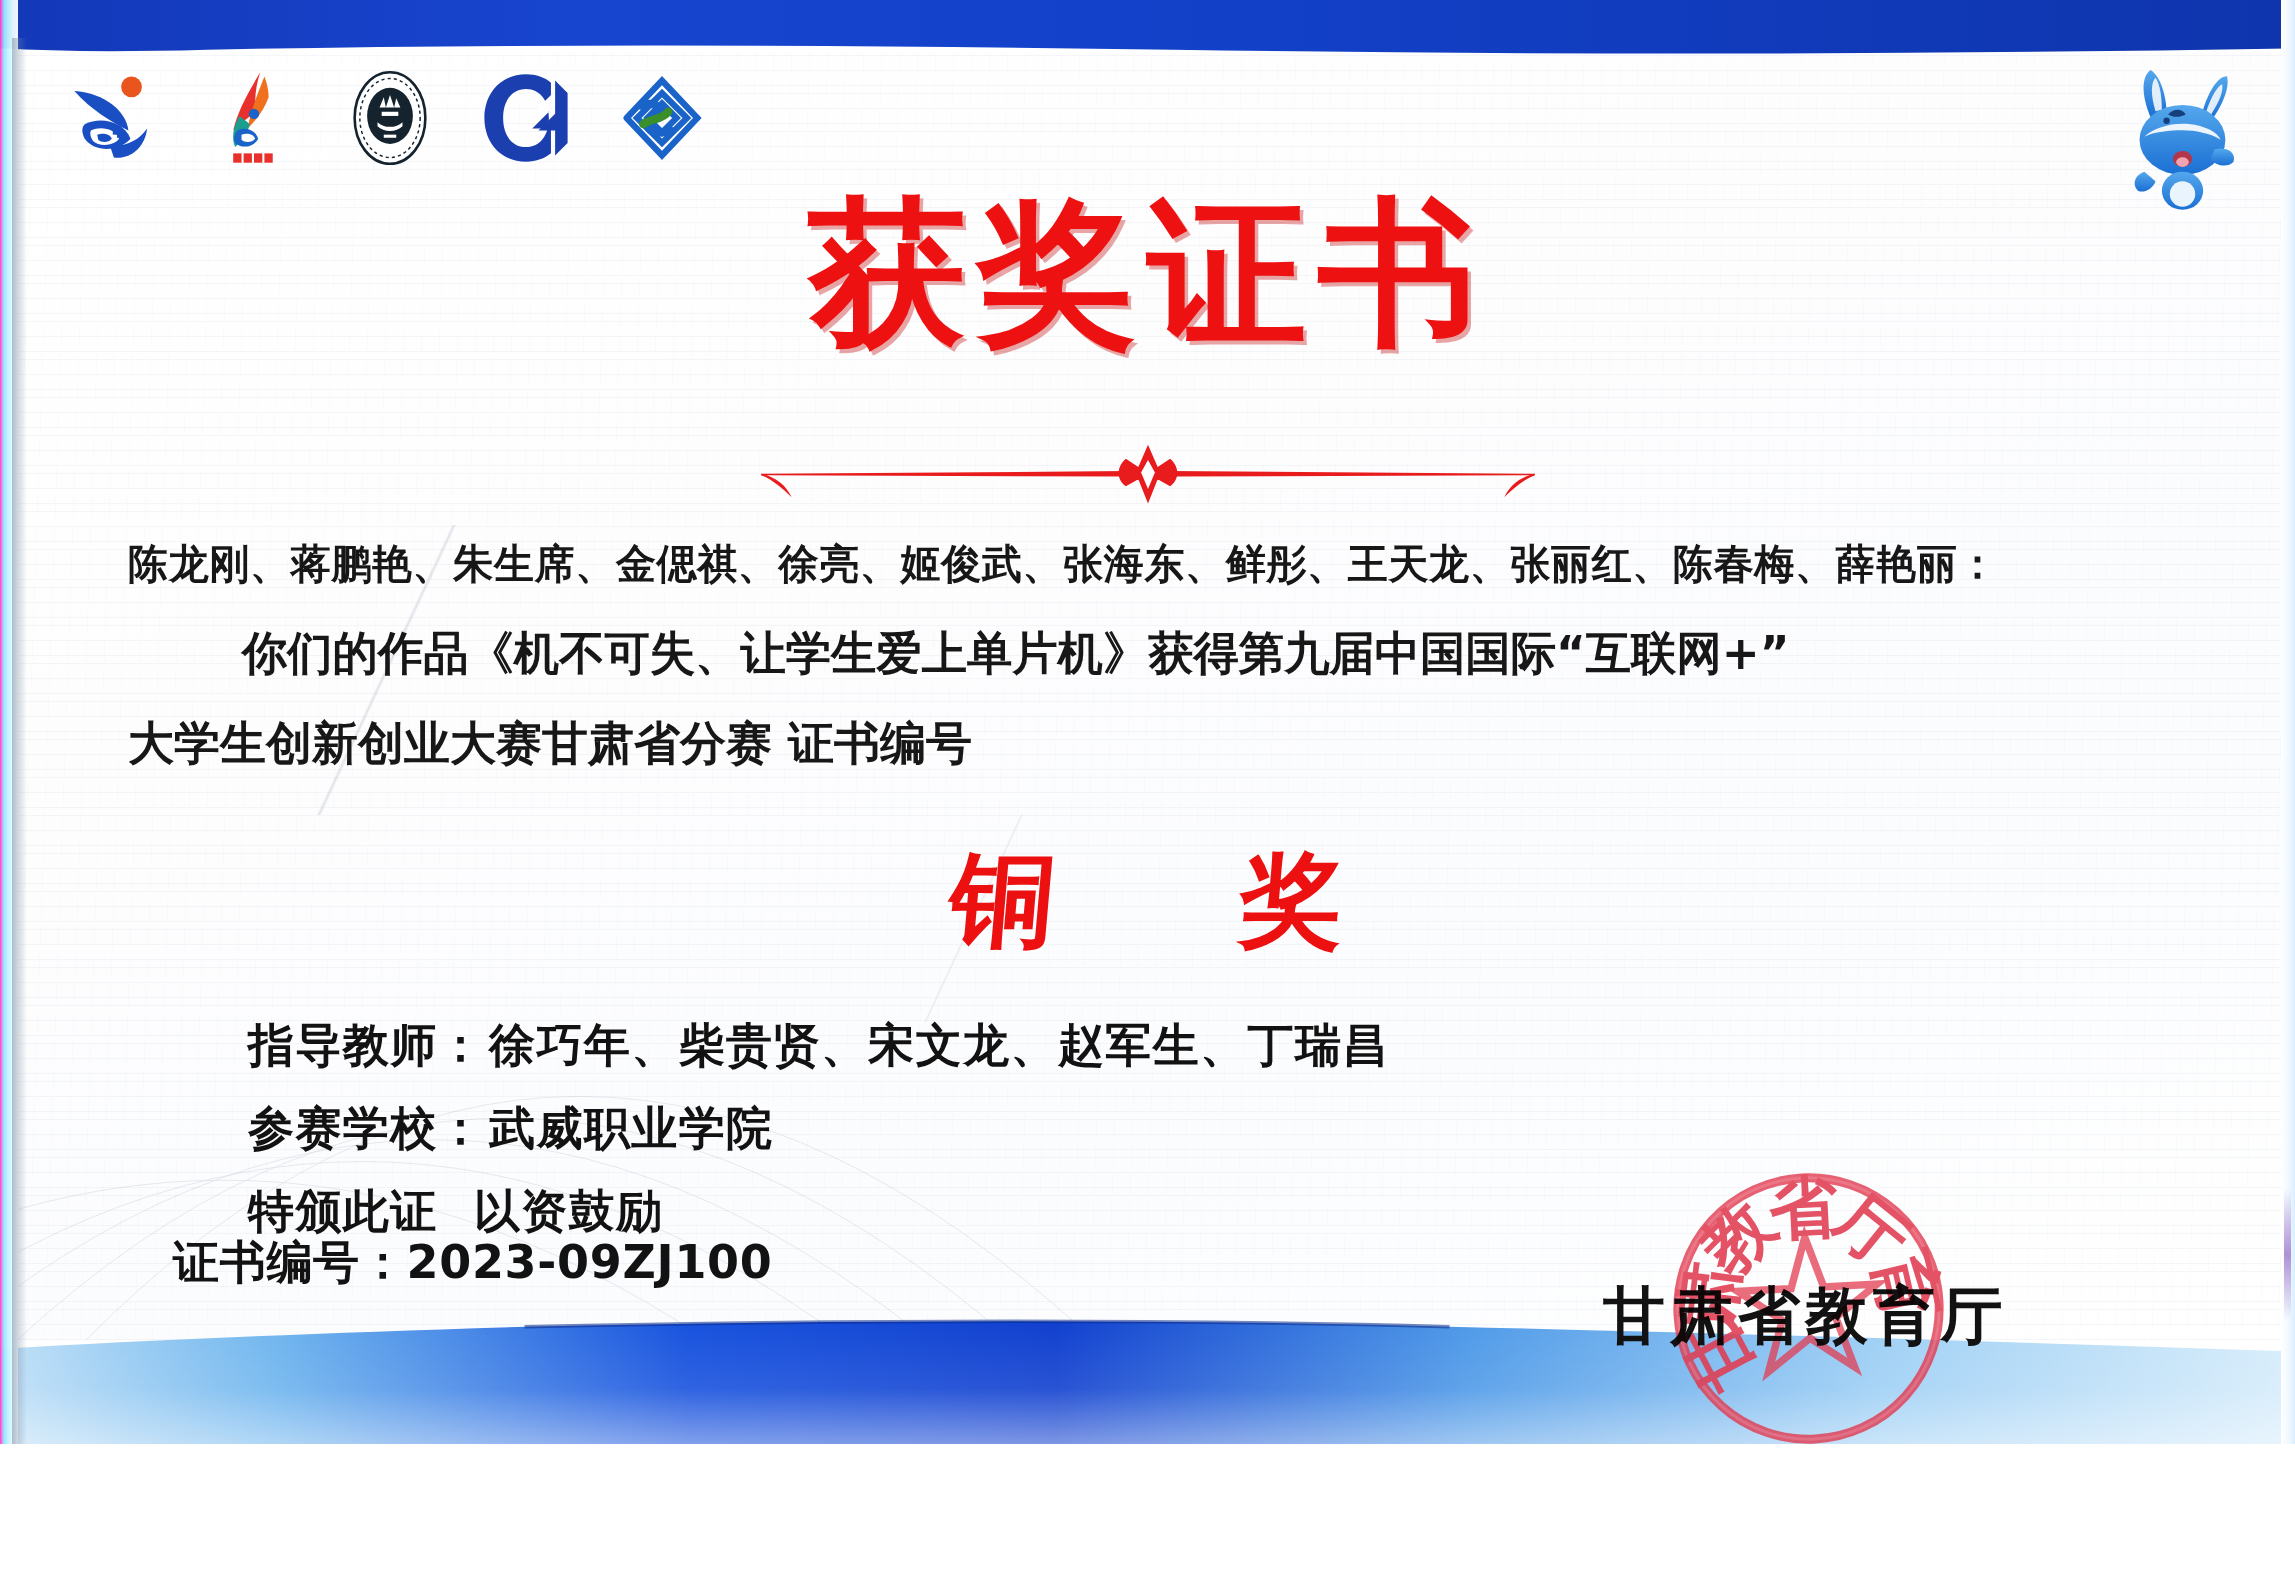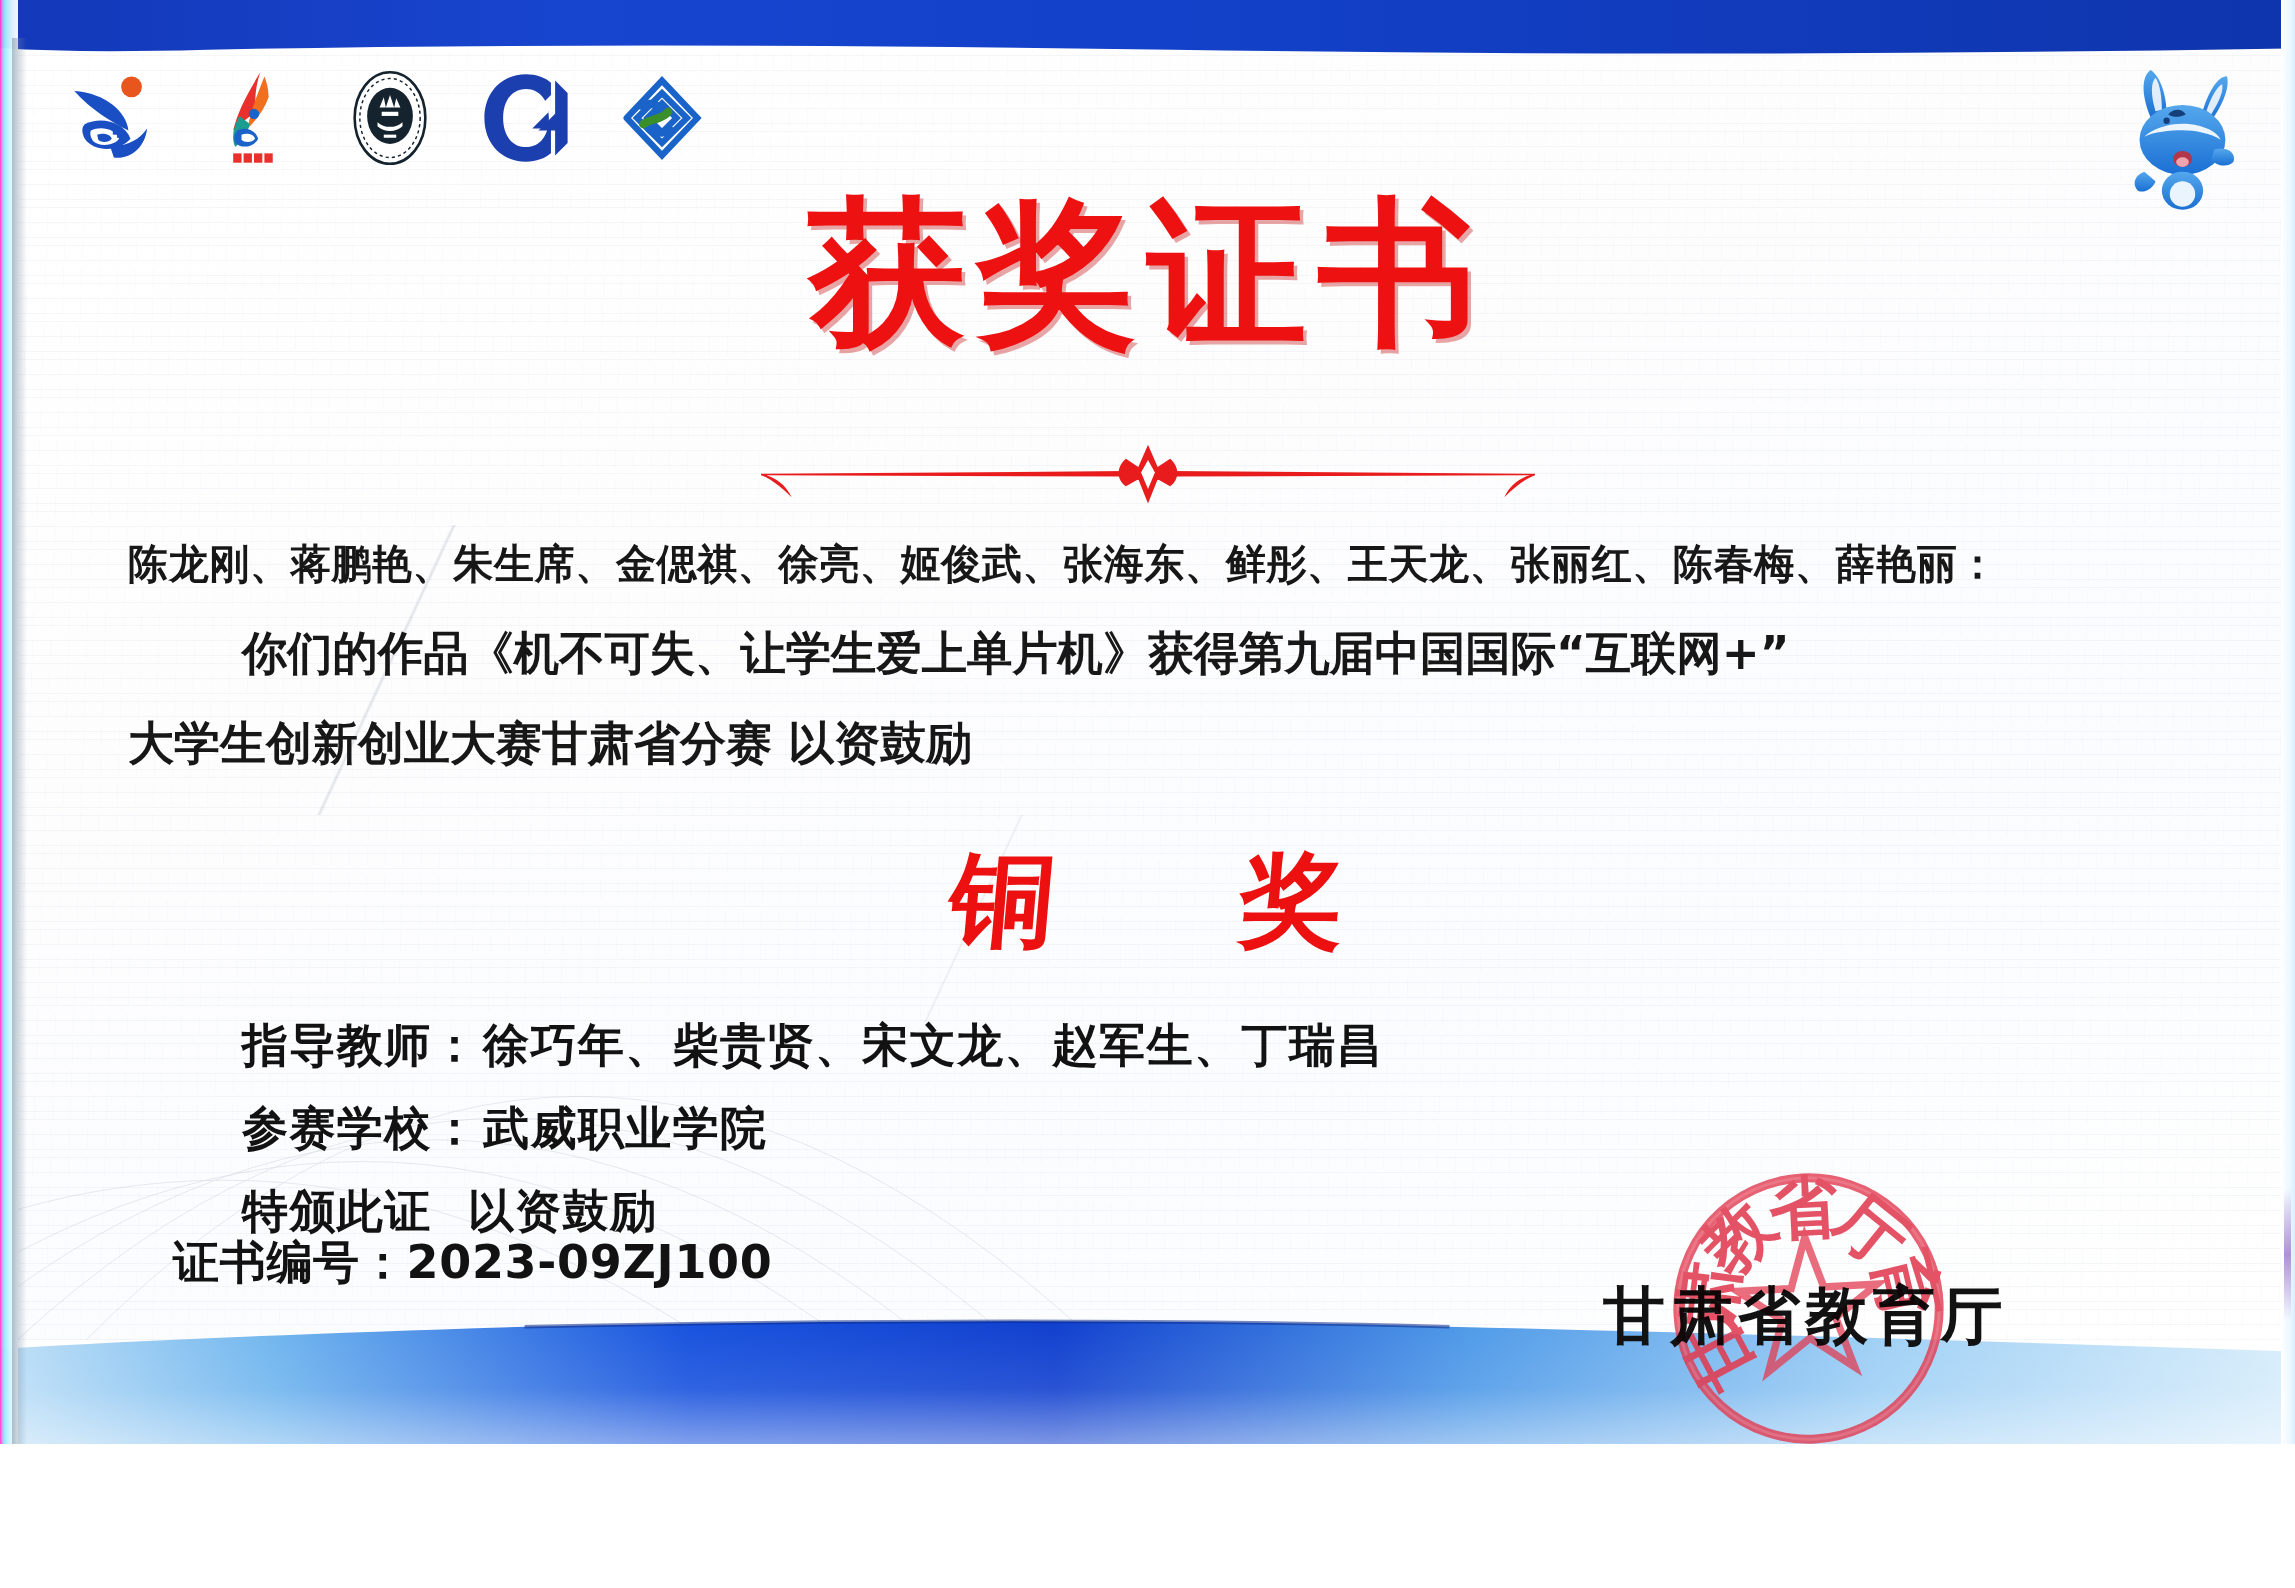--- a/index.html
+++ b/index.html
@@ -108,21 +108,21 @@
   
   .award{
     position:absolute;left:0;top:832px;width:100%;text-align:center;
     font-family:"DejaVu Serif","Liberation Serif",serif;
     font-size:104px;font-weight:700;color:#ec1010;
     letter-spacing:41px;text-indent:41px;
     transform:skewX(-5deg);
   }
 
   
-  .info{position:absolute;left:242px;top:1004px;}
+  .info{position:absolute;left:248px;top:1004px;}
   .info .row{
     font-family:"DejaVu Sans","Liberation Sans",sans-serif;
     color:#121212;font-weight:700;font-size:46px;line-height:83px;white-space:nowrap;
   }
   .info .row .lbl{letter-spacing:1.4px;}
   .info .row .val{margin-left:4.1px;letter-spacing:1.4px;}
   .gap{display:inline-block;width:32px;}
 
   
   .certno{
@@ -309,21 +309,21 @@
         <circle cx="575" cy="62" r="9"></circle>
         <circle cx="605" cy="62" r="9"></circle>
         <path d="M590 20 L604 52 L622 40 C636 52 636 70 622 80 L604 70 L590 105 L576 70 L558 80 C544 70 544 52 558 40 L576 52 Z"></path>
         <path d="M590 42 L600 60 L590 84 L580 60 Z" fill="#ffffff"></path>
       </g>
     </svg>
 
     <div class="body-wrap">
       <div class="line names">陈龙刚、蒋鹏艳、朱生席、金偲祺、徐亮、姬俊武、张海东、鲜彤、王天龙、张丽红、陈春梅、薛艳丽：</div>
       <div class="line p1">你们的作品《机不可失、让学生爱上单片机》获得第九届中国国际“互联网+”</div>
-      <div class="line p2">大学生创新创业大赛甘肃省分赛  以资鼓励</div>
+      <div class="line p2">大学生创新创业大赛甘肃省分赛  证书编号</div>
     </div>
 
     <div class="award">铜　奖</div>
 
     <div class="info">
       <div class="row">
         <span class="lbl">指导教师：</span><span class="val">徐巧年、柴贵贤、宋文龙、赵军生、丁瑞昌</span>
       </div>
       <div class="row">
         <span class="lbl">参赛学校：</span><span class="val">武威职业学院</span>

